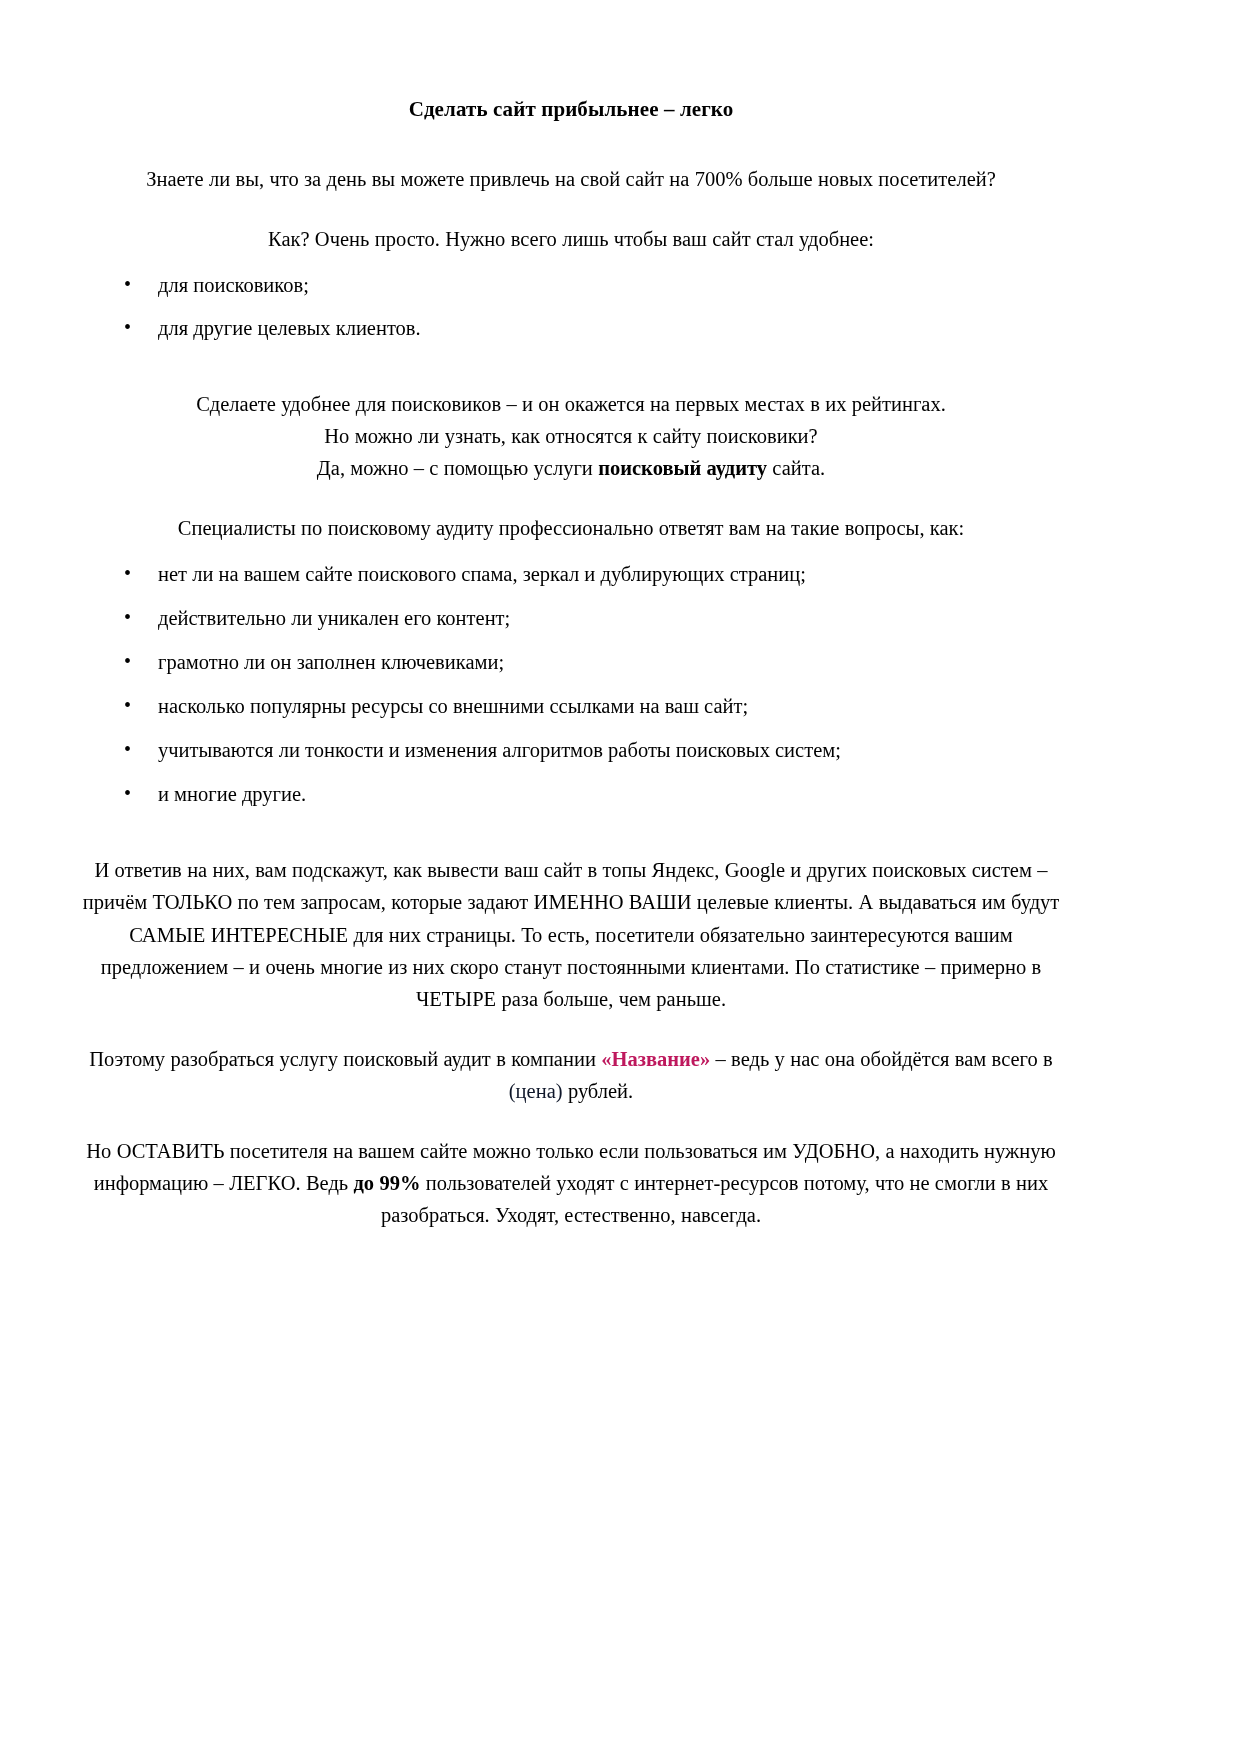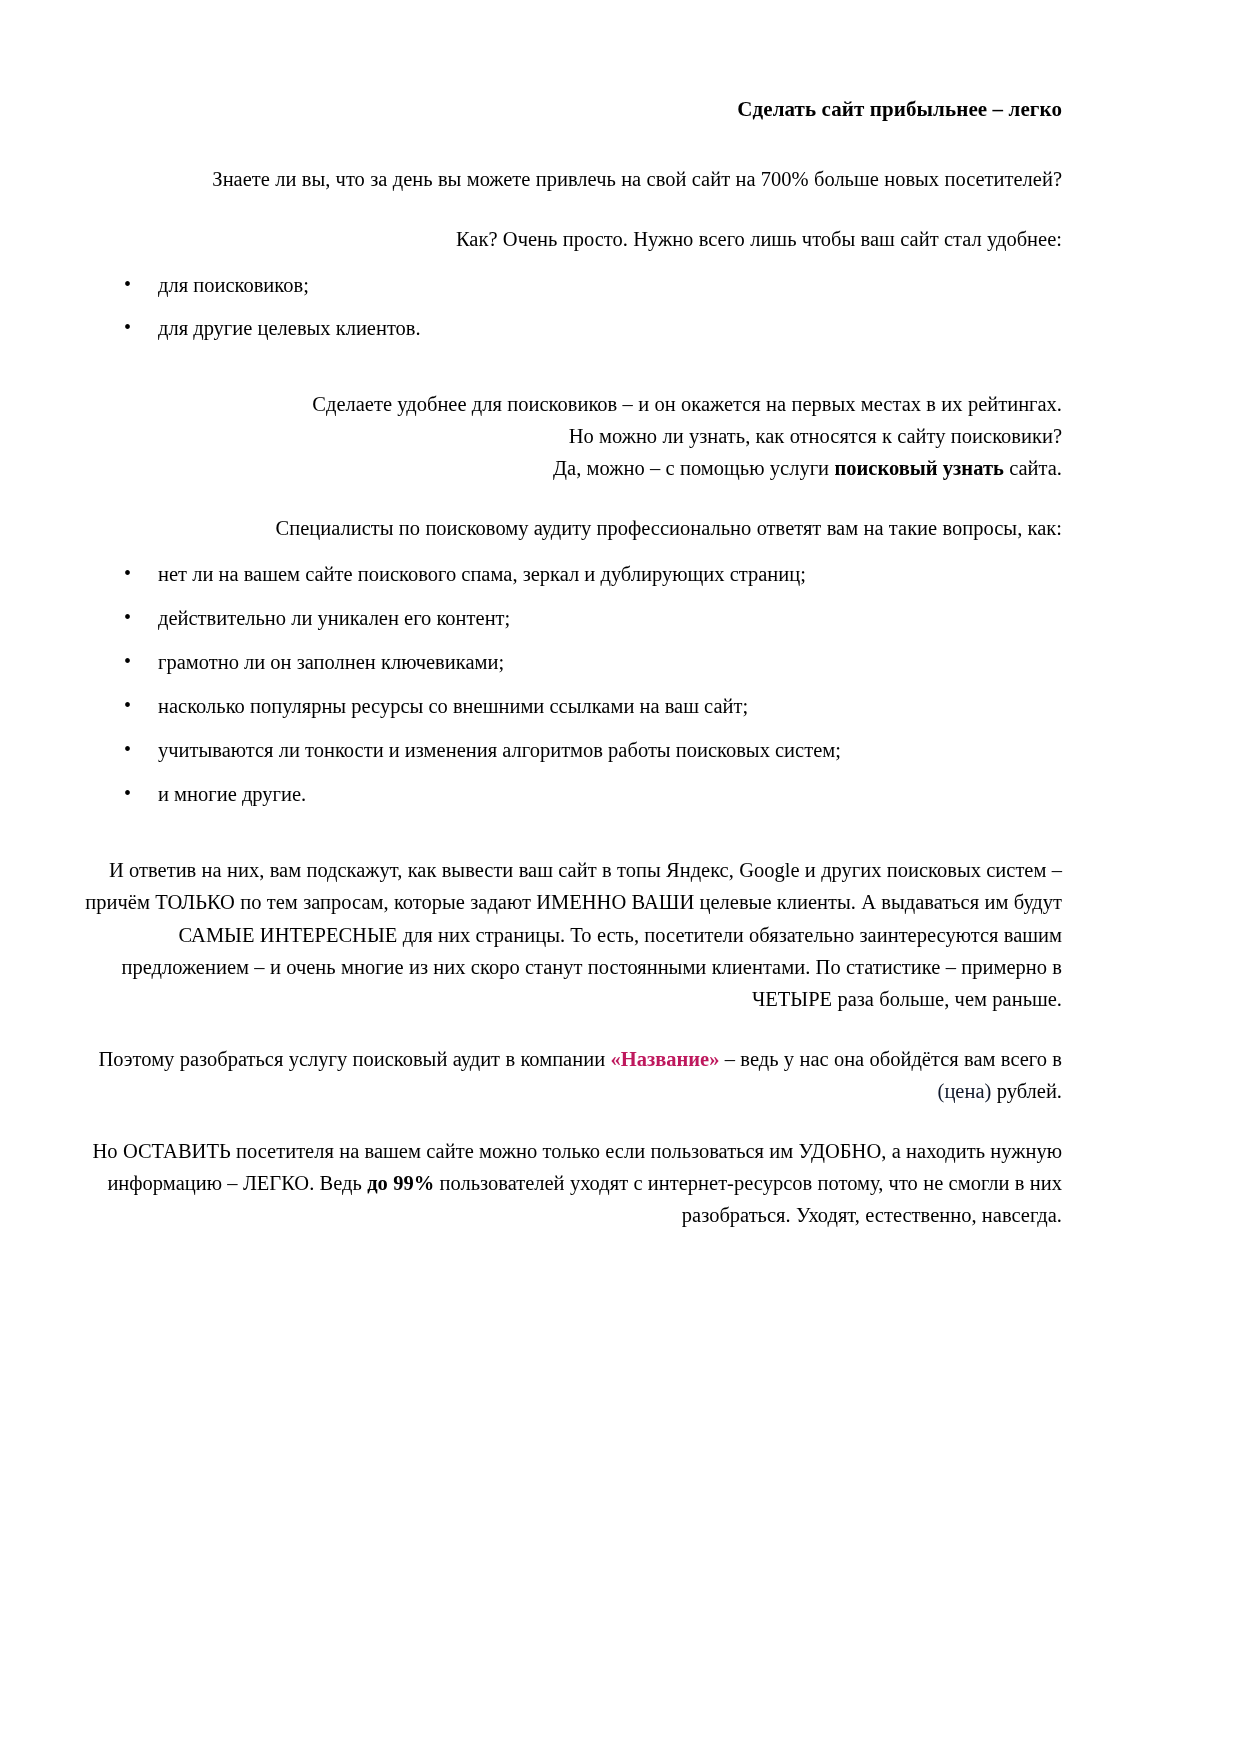--- a/index.html
+++ b/index.html
@@ -18,39 +18,39 @@
   .page {
     position: relative;
     width: 1240px;
     height: 1754px;
     box-sizing: border-box;
     padding: 96px 178px 0 80px;
     background: #ffffff;
     overflow: hidden;
   }
   .doc-title {
-    text-align: right;
+    text-align: center;
     font-size: 21px;
     font-weight: bold;
     line-height: 1.3;
     margin: 0 0 0 0;
     padding: 0;
     letter-spacing: 0.1px;
     
     padding-right: 0;
   }
   .spacer-sm { height: 28px; }
   .spacer-md { height: 40px; }
   .spacer-lg { height: 44px; }
 
   p.para {
     margin: 0;
     font-size: 20.5px;
     line-height: 1.565;
-    text-align: right;
+    text-align: center;
     word-spacing: 0.2px;
   }
   p.para + p.para { margin-top: 0; }
 
   .b { font-weight: bold; }
   .red { color: #0f172a; }
   .red-b { color: #be185d; font-weight: bold; }
 
   ul.bullets {
     list-style: none;
@@ -101,21 +101,21 @@
     <li>
       <span class="bullet-glyph">•</span>
       <span>для другие целевых клиентов.</span>
     </li>
   </ul>
 
   <div class="spacer-lg"></div>
 
   <p class="para">Сделаете удобнее для поисковиков – и он окажется на первых местах в их рейтингах.</p>
   <p class="para">Но можно ли узнать, как относятся к сайту поисковики?</p>
-  <p class="para"><span>Да, можно – с помощью услуги </span><span class="b">поисковый узнать</span><span> сайта.</span></p>
+  <p class="para"><span>Да, можно – с помощью услуги </span><span class="b">поисковый аудиту</span><span> сайта.</span></p>
 
   <div class="spacer-sm"></div>
 
   <p class="para">Специалисты по поисковому аудиту профессионально ответят вам на такие вопросы, как:</p>
 
   <div class="gap-before-list"></div>
 
   <ul class="bullets tight">
     <li>
       <span class="bullet-glyph">•</span>

